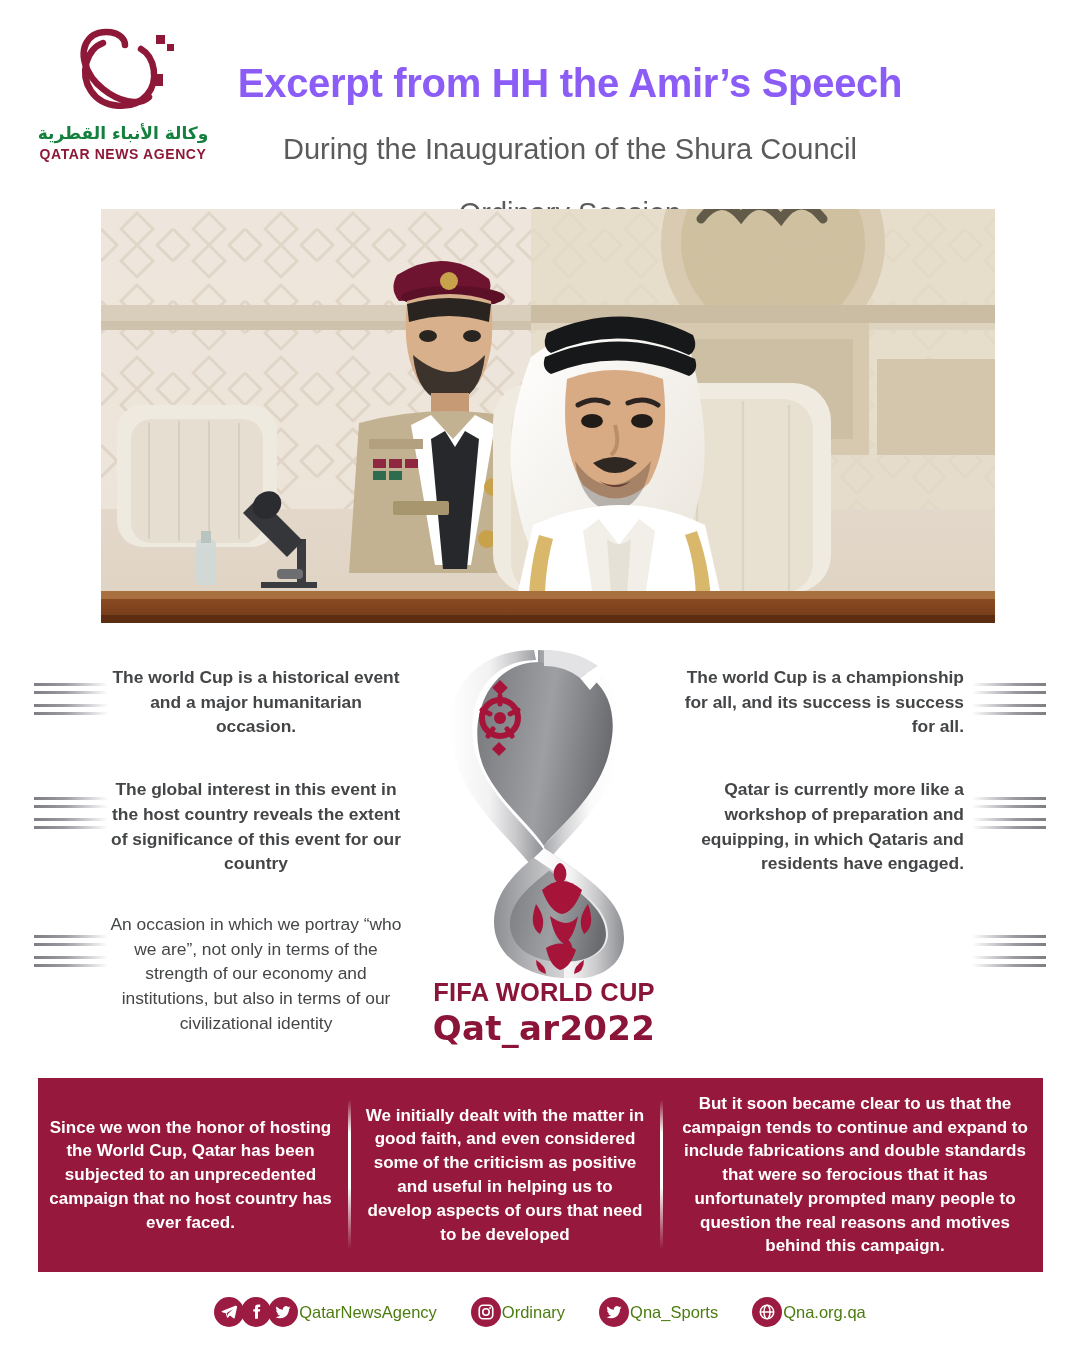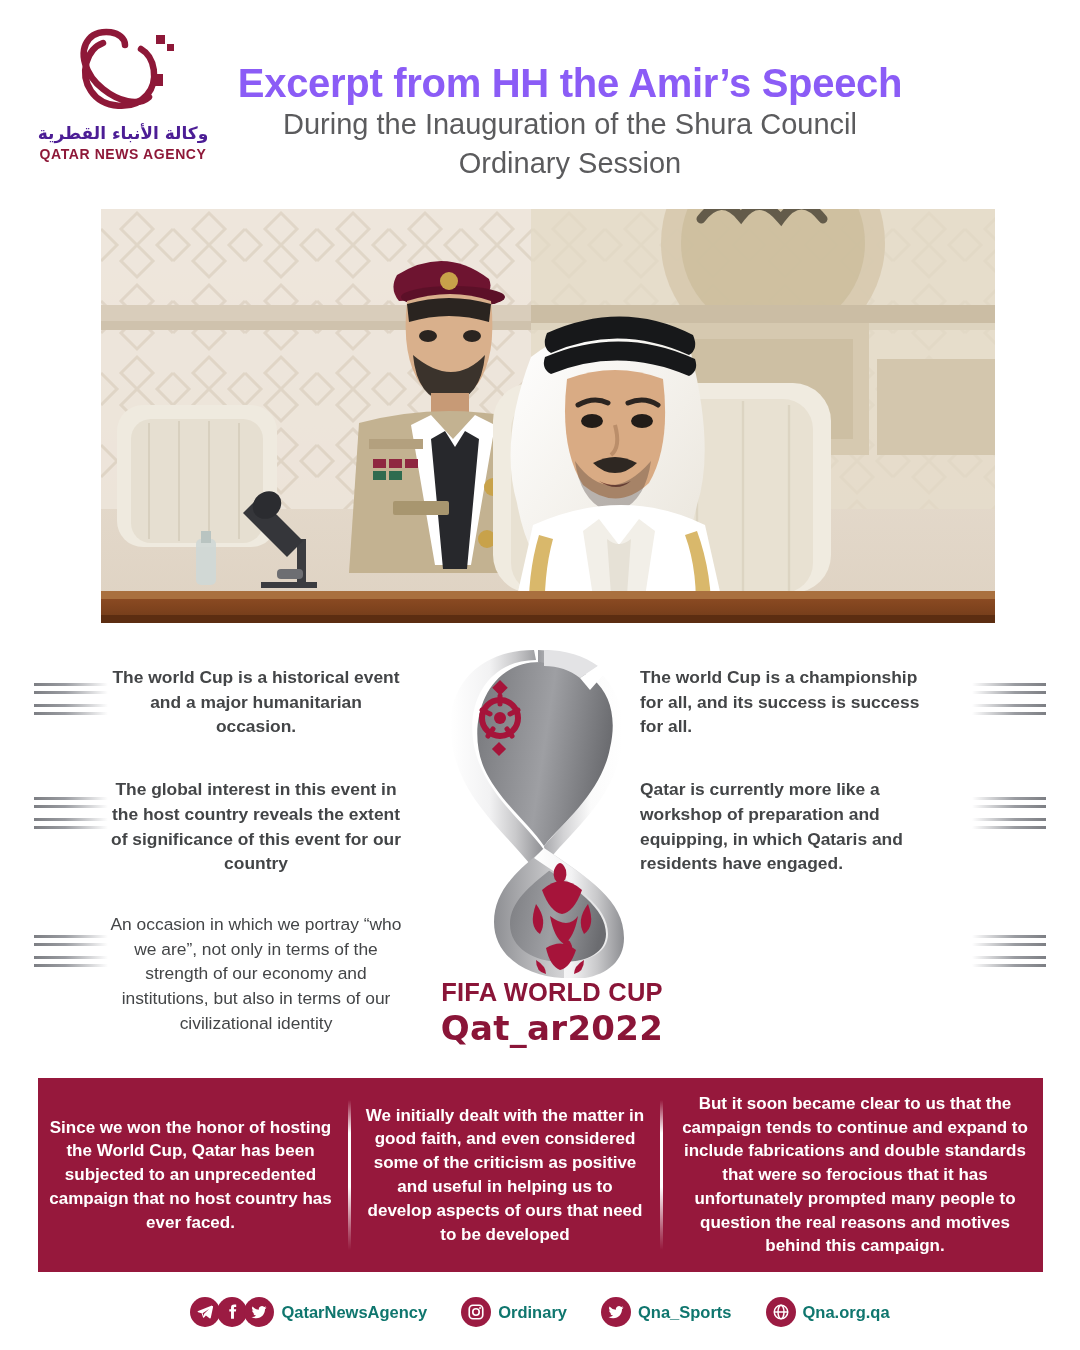--- a/index.html
+++ b/index.html
@@ -8,54 +8,54 @@
     font-family:"Liberation Sans", sans-serif;
     overflow:hidden;position:relative;
   }
   .page{position:relative;width:1080px;height:1350px;background:#ffffff;}
 
   
   .header{position:absolute;left:0;top:0;width:1080px;height:205px;}
   .logo-block{position:absolute;left:34px;top:27px;width:178px;height:148px;
      display:flex;flex-direction:column;align-items:center;}
   .logo-mark{width:120px;height:96px;}
-  .logo-ar{font-family:"DejaVu Sans", sans-serif;font-size:17px;color:#4c1d95;
+  .logo-ar{font-family:"DejaVu Sans", sans-serif;font-size:17px;color:#15803d;
      font-weight:700;line-height:1;margin-top:2px;letter-spacing:0px;}
   .logo-en{font-size:14px;color:#8E1838;font-weight:700;letter-spacing:.6px;margin-top:4px;}
 
   .title-wrap{position:absolute;left:200px;top:62px;width:740px;text-align:center;}
   .main-title{font-size:40px;font-weight:700;color:#8b5cf6;letter-spacing:-0.3px;
      line-height:1.05;white-space:nowrap;}
-  .sub-title{font-size:29px;font-weight:400;color:#5B5B5D;line-height:1.28;margin-top:2px;}
+  .sub-title{font-size:29px;font-weight:400;color:#5B5B5D;line-height:1.28;margin-top:27px;}
 
   
   .photo{position:absolute;left:101px;top:209px;width:894px;height:414px;overflow:hidden;}
   .photo svg{display:block;width:894px;height:414px;}
 
   
   .cols{position:absolute;left:0;top:645px;width:900px;height:425px;}
 
   .col-left{position:absolute;left:108px;top:20px;width:296px;text-align:center;}
-  .col-right{position:absolute;left:640px;top:20px;width:296px;text-align:left;}
+  .col-right{position:absolute;left:668px;top:20px;width:296px;text-align:right;}
   .quote{font-size:17.4px;line-height:1.42;color:#434547;font-weight:400;}
   .q-bold{font-weight:700;}
   .gap-a{height:38px;}
   .gap-b{height:36px;}
 
   
   .lines{position:absolute;width:74px;}
   .lines .ln{height:3px;margin-bottom:5px;}
   .lines.l .ln{background:linear-gradient(to right,#7d7f84 0%,#9a9ca1 42%,rgba(255,255,255,0) 100%);}
   .lines.r .ln{background:linear-gradient(to left,#7d7f84 0%,#9a9ca1 42%,rgba(255,255,255,0) 100%);}
   .lines .spacer{height:5px;}
 
   
   .emblem{position:absolute;left:404px;top:648px;width:272px;height:400px;}
   .emblem svg{display:block;}
-  .emblem-word{position:absolute;left:12px;top:330px;width:272px;text-align:center;}
+  .emblem-word{position:absolute;left:4px;top:330px;width:272px;text-align:center;}
   .fifa-line{font-size:25.5px;font-weight:700;color:#8A1538;letter-spacing:0.2px;
      font-family:"Liberation Sans",sans-serif;}
   .qatar-line{font-size:34px;font-weight:700;color:#8A1538;letter-spacing:0.3px;margin-top:1px;
      font-family:"DejaVu Sans",sans-serif;}
 
   
   .band{position:absolute;left:38px;top:1078px;width:1005px;height:194px;
      background:#96183C;display:flex;}
   .band-col{flex:0 0 auto;display:flex;align-items:center;justify-content:center;
      padding:10px 8px;box-sizing:border-box;}
@@ -68,21 +68,21 @@
      background:linear-gradient(to bottom,rgba(255,255,255,0) 0%,#ffffff 22%,#ffffff 58%,rgba(255,255,255,.25) 88%,rgba(255,255,255,0) 100%);}
 
   
   .footer{position:absolute;left:0;top:1285px;width:1080px;height:54px;
      display:flex;align-items:center;justify-content:center;}
   .f-group{display:flex;align-items:center;}
   .f-icons{display:flex;align-items:center;}
   .f-icon{width:30px;height:30px;border-radius:50%;background:#9B1B42;
      display:flex;align-items:center;justify-content:center;margin-right:-3px;}
   .f-icon svg{display:block;}
-  .f-label{font-size:16.5px;color:#0f766e;font-weight:700;margin-left:10px;margin-right:34px;}
+  .f-label{font-size:16.5px;color:#4d7c0f;font-weight:400;margin-left:4px;margin-right:34px;}
   .f-label.last{margin-right:0;}
 </style>
 </head>
 <body>
 
 <div class="page">
 
   <div class="header">
 
     <div class="logo-block">

